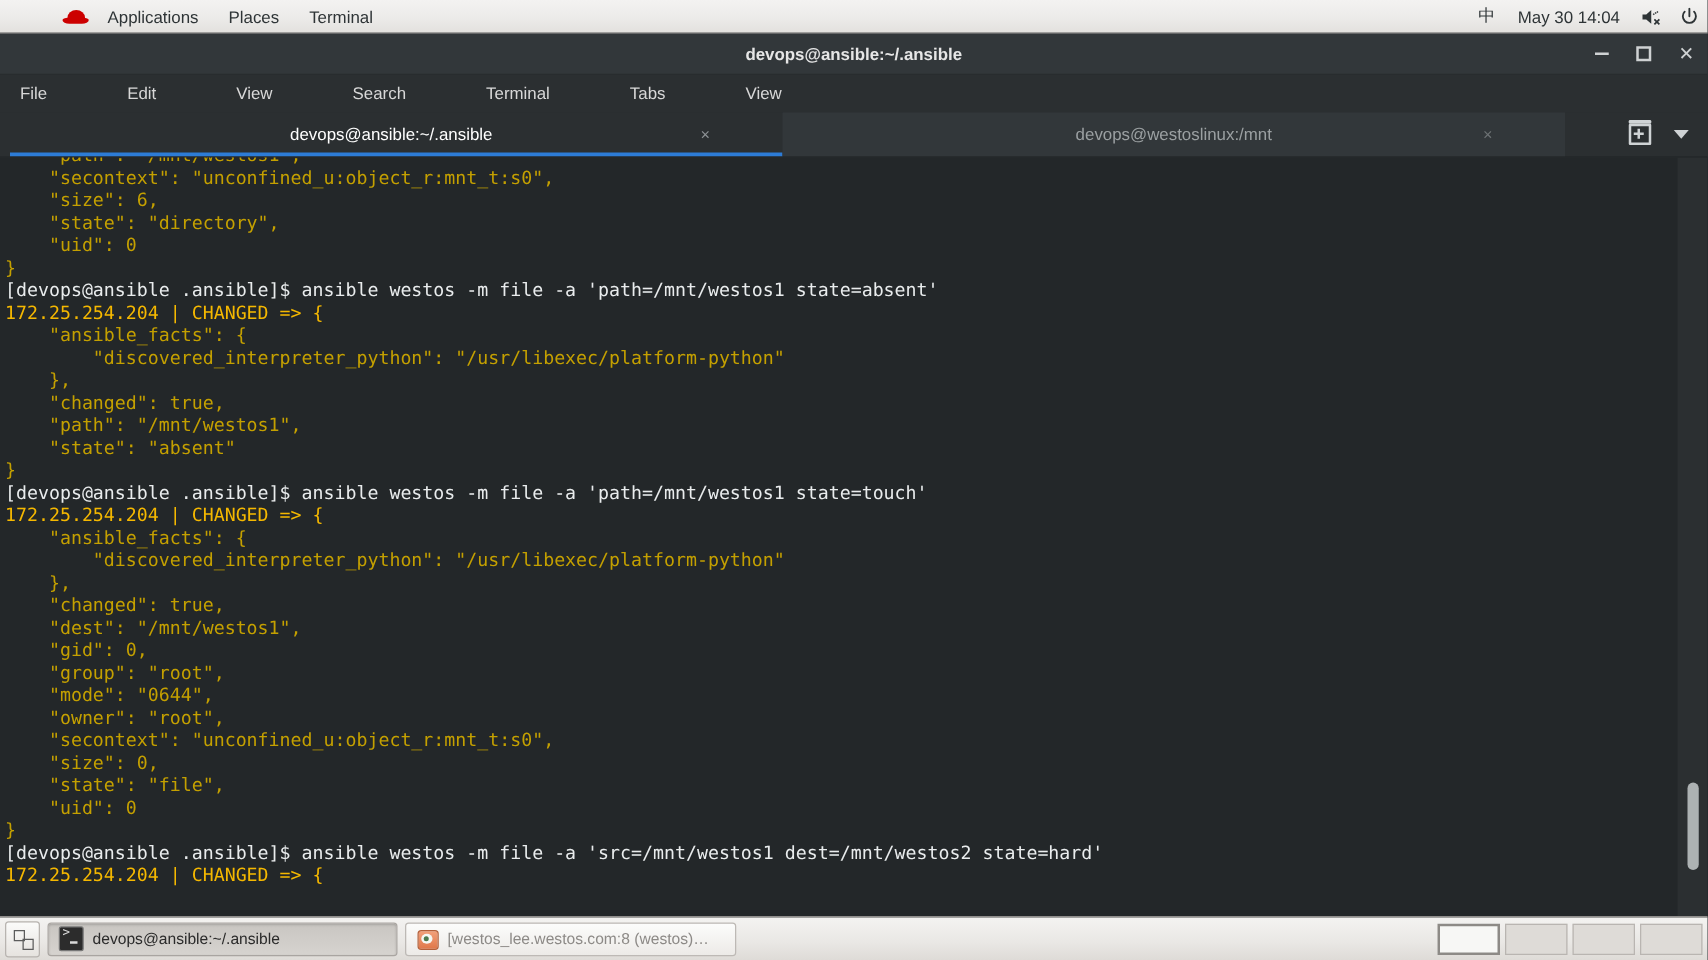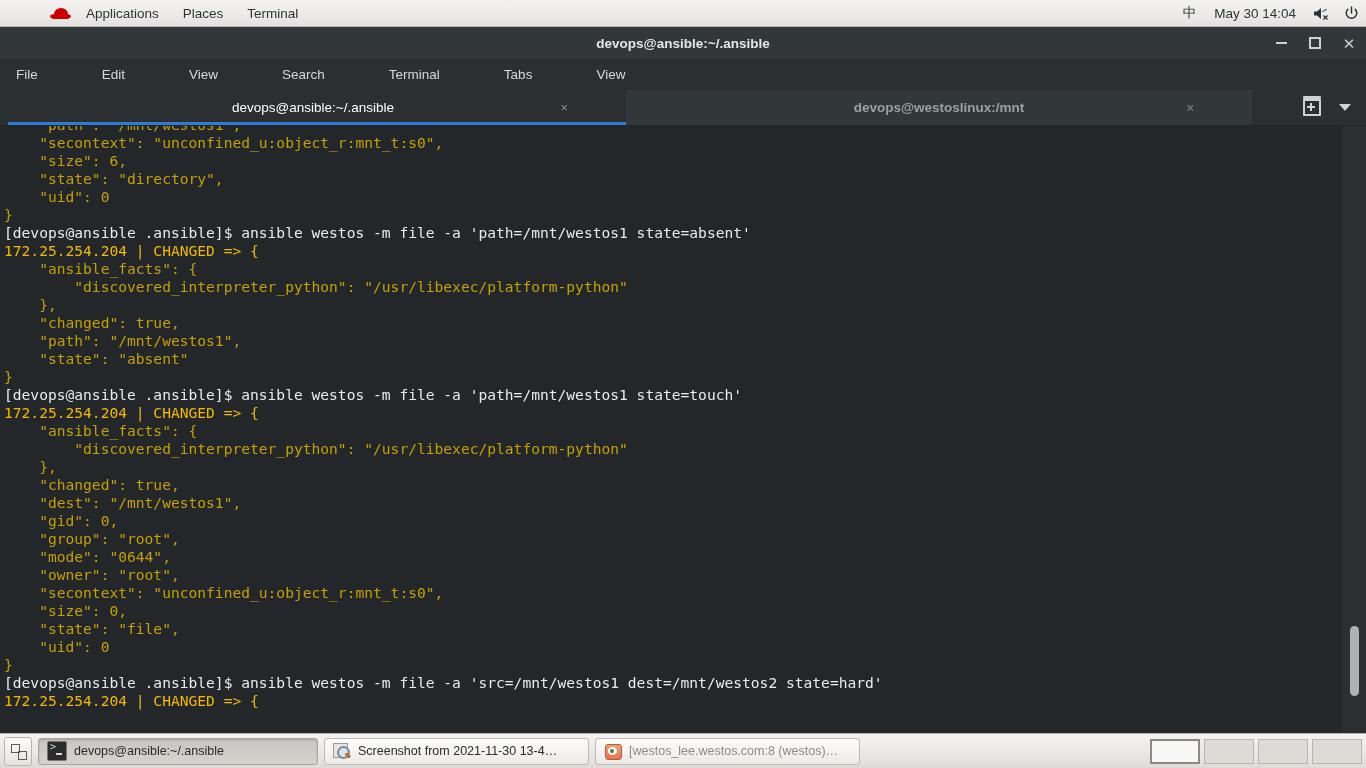--- a/index.html
+++ b/index.html
@@ -134,21 +134,21 @@
   }
   .tab.active { width: 626px; background: #2b2f31; }
   .tab.active .tab-label { color: #ffffff; }
   .tab.active::after {
     content: "";
     position: absolute;
     left: 8px; right: 0; bottom: 0;
     height: 3px;
     background: #2d7cd6;
   }
-  .tab.inactive { width: 626px; background: #32373a; font-weight: bold; }
+  .tab.inactive { width: 626px; background: #32373a; }
   .tab.inactive .tab-label { color: #9ba0a2; }
   .tab-close {
     position: absolute;
     right: 58px;
     font-size: 13px;
     color: #8c9194;
   }
   .tab.inactive .tab-close { color: #6d7274; }
   #tab-tools {
     flex: 1;
@@ -469,28 +469,20 @@
     <span class="sd-sq1"></span>
     <span class="sd-sq2"></span>
   </div>
 
   <div class="task active" style="width:280px">
     <span class="task-icon ic-term"></span>
     <span class="tlabel">devops@ansible:~/.ansible</span>
   </div>
 
 
-  <div class="task" style="width:265px">
-    <span class="task-icon ic-shot">
-      <span class="pic"></span>
-      <span class="lens"></span>
-      <span class="handle"></span>
-    </span>
-    <span class="tlabel">Screenshot from 2021-11-30 13-4…</span>
-  </div>
 
   <div class="task dim" style="width:265px">
     <span class="task-icon ic-vnc">
       <span class="base"></span>
       <span class="inner"></span>
       <span class="eye"></span>
     </span>
     <span class="tlabel">[westos_lee.westos.com:8 (westos)…</span>
   </div>
 

